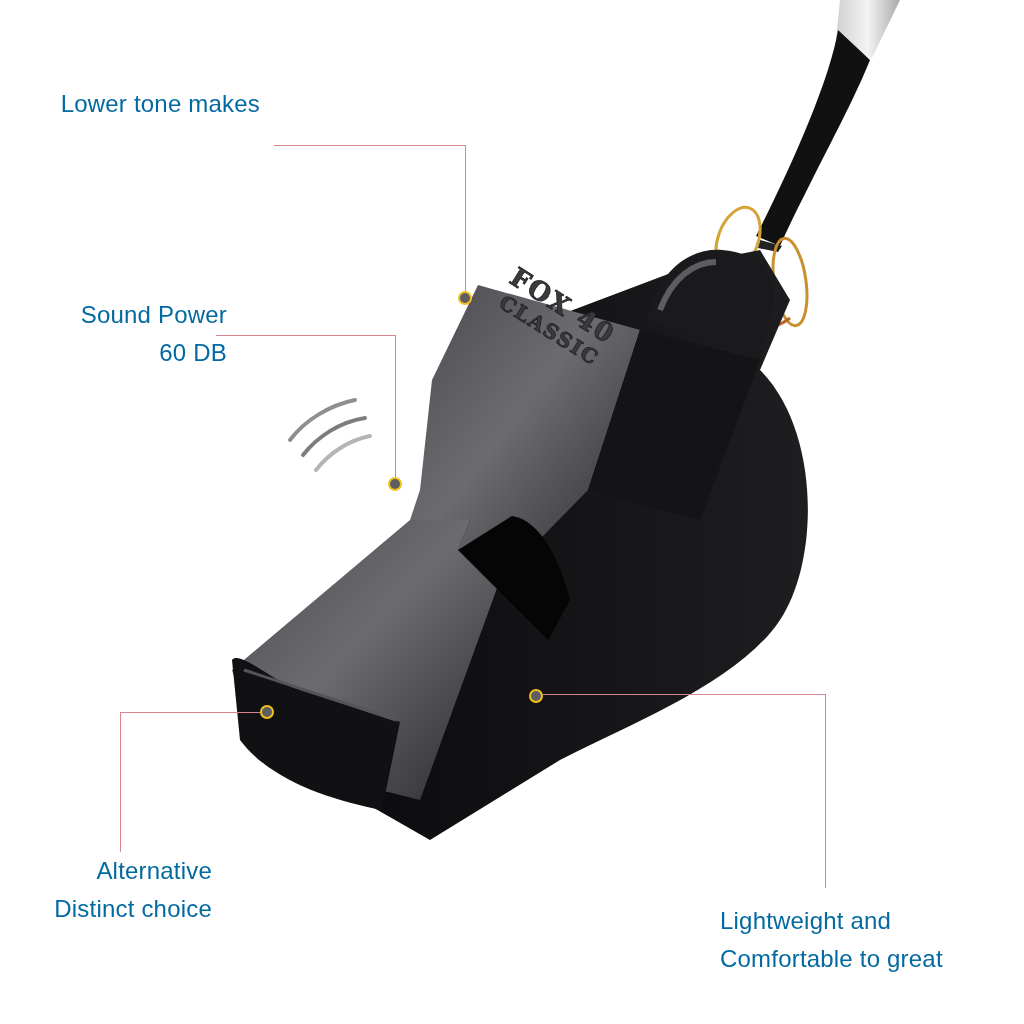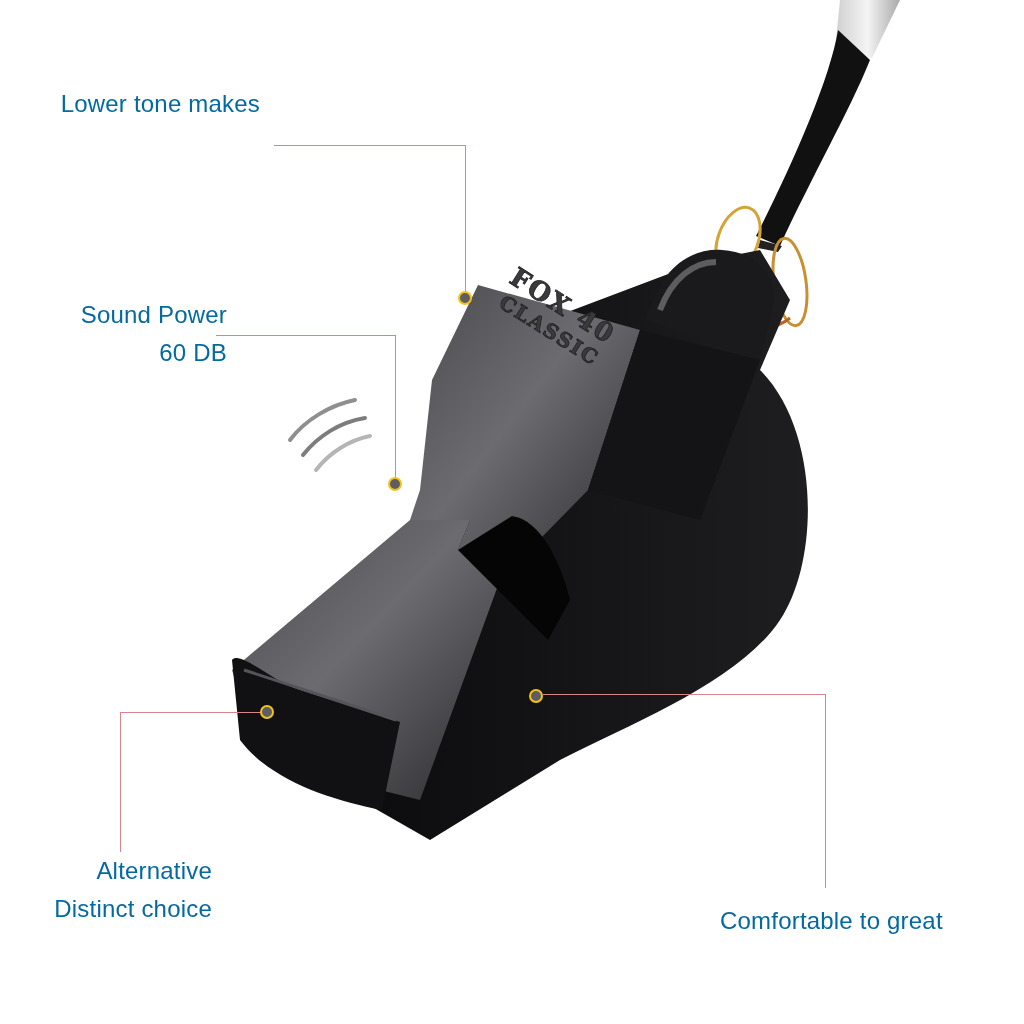--- a/index.html
+++ b/index.html
@@ -107,14 +107,15 @@
 <div class="dot" style="left:260px; top:705px;"></div>
 <div class="label right" style="left:0; top:852px; width:212px;">
   <span>Alternative</span>
   <span>Distinct choice</span>
 </div>
 
 <div class="dot" style="left:529px; top:689px;"></div>
 <div class="line" style="left:543px; top:694px; width:282px; height:1px;"></div>
 <div class="line" style="left:825px; top:694px; width:1px; height:194px;"></div>
 <div class="label left" style="left:720px; top:902px; width:300px;">
+  <span>Lightweight and</span>
   <span>Comfortable to great</span>
 </div>
 
 </body></html>

